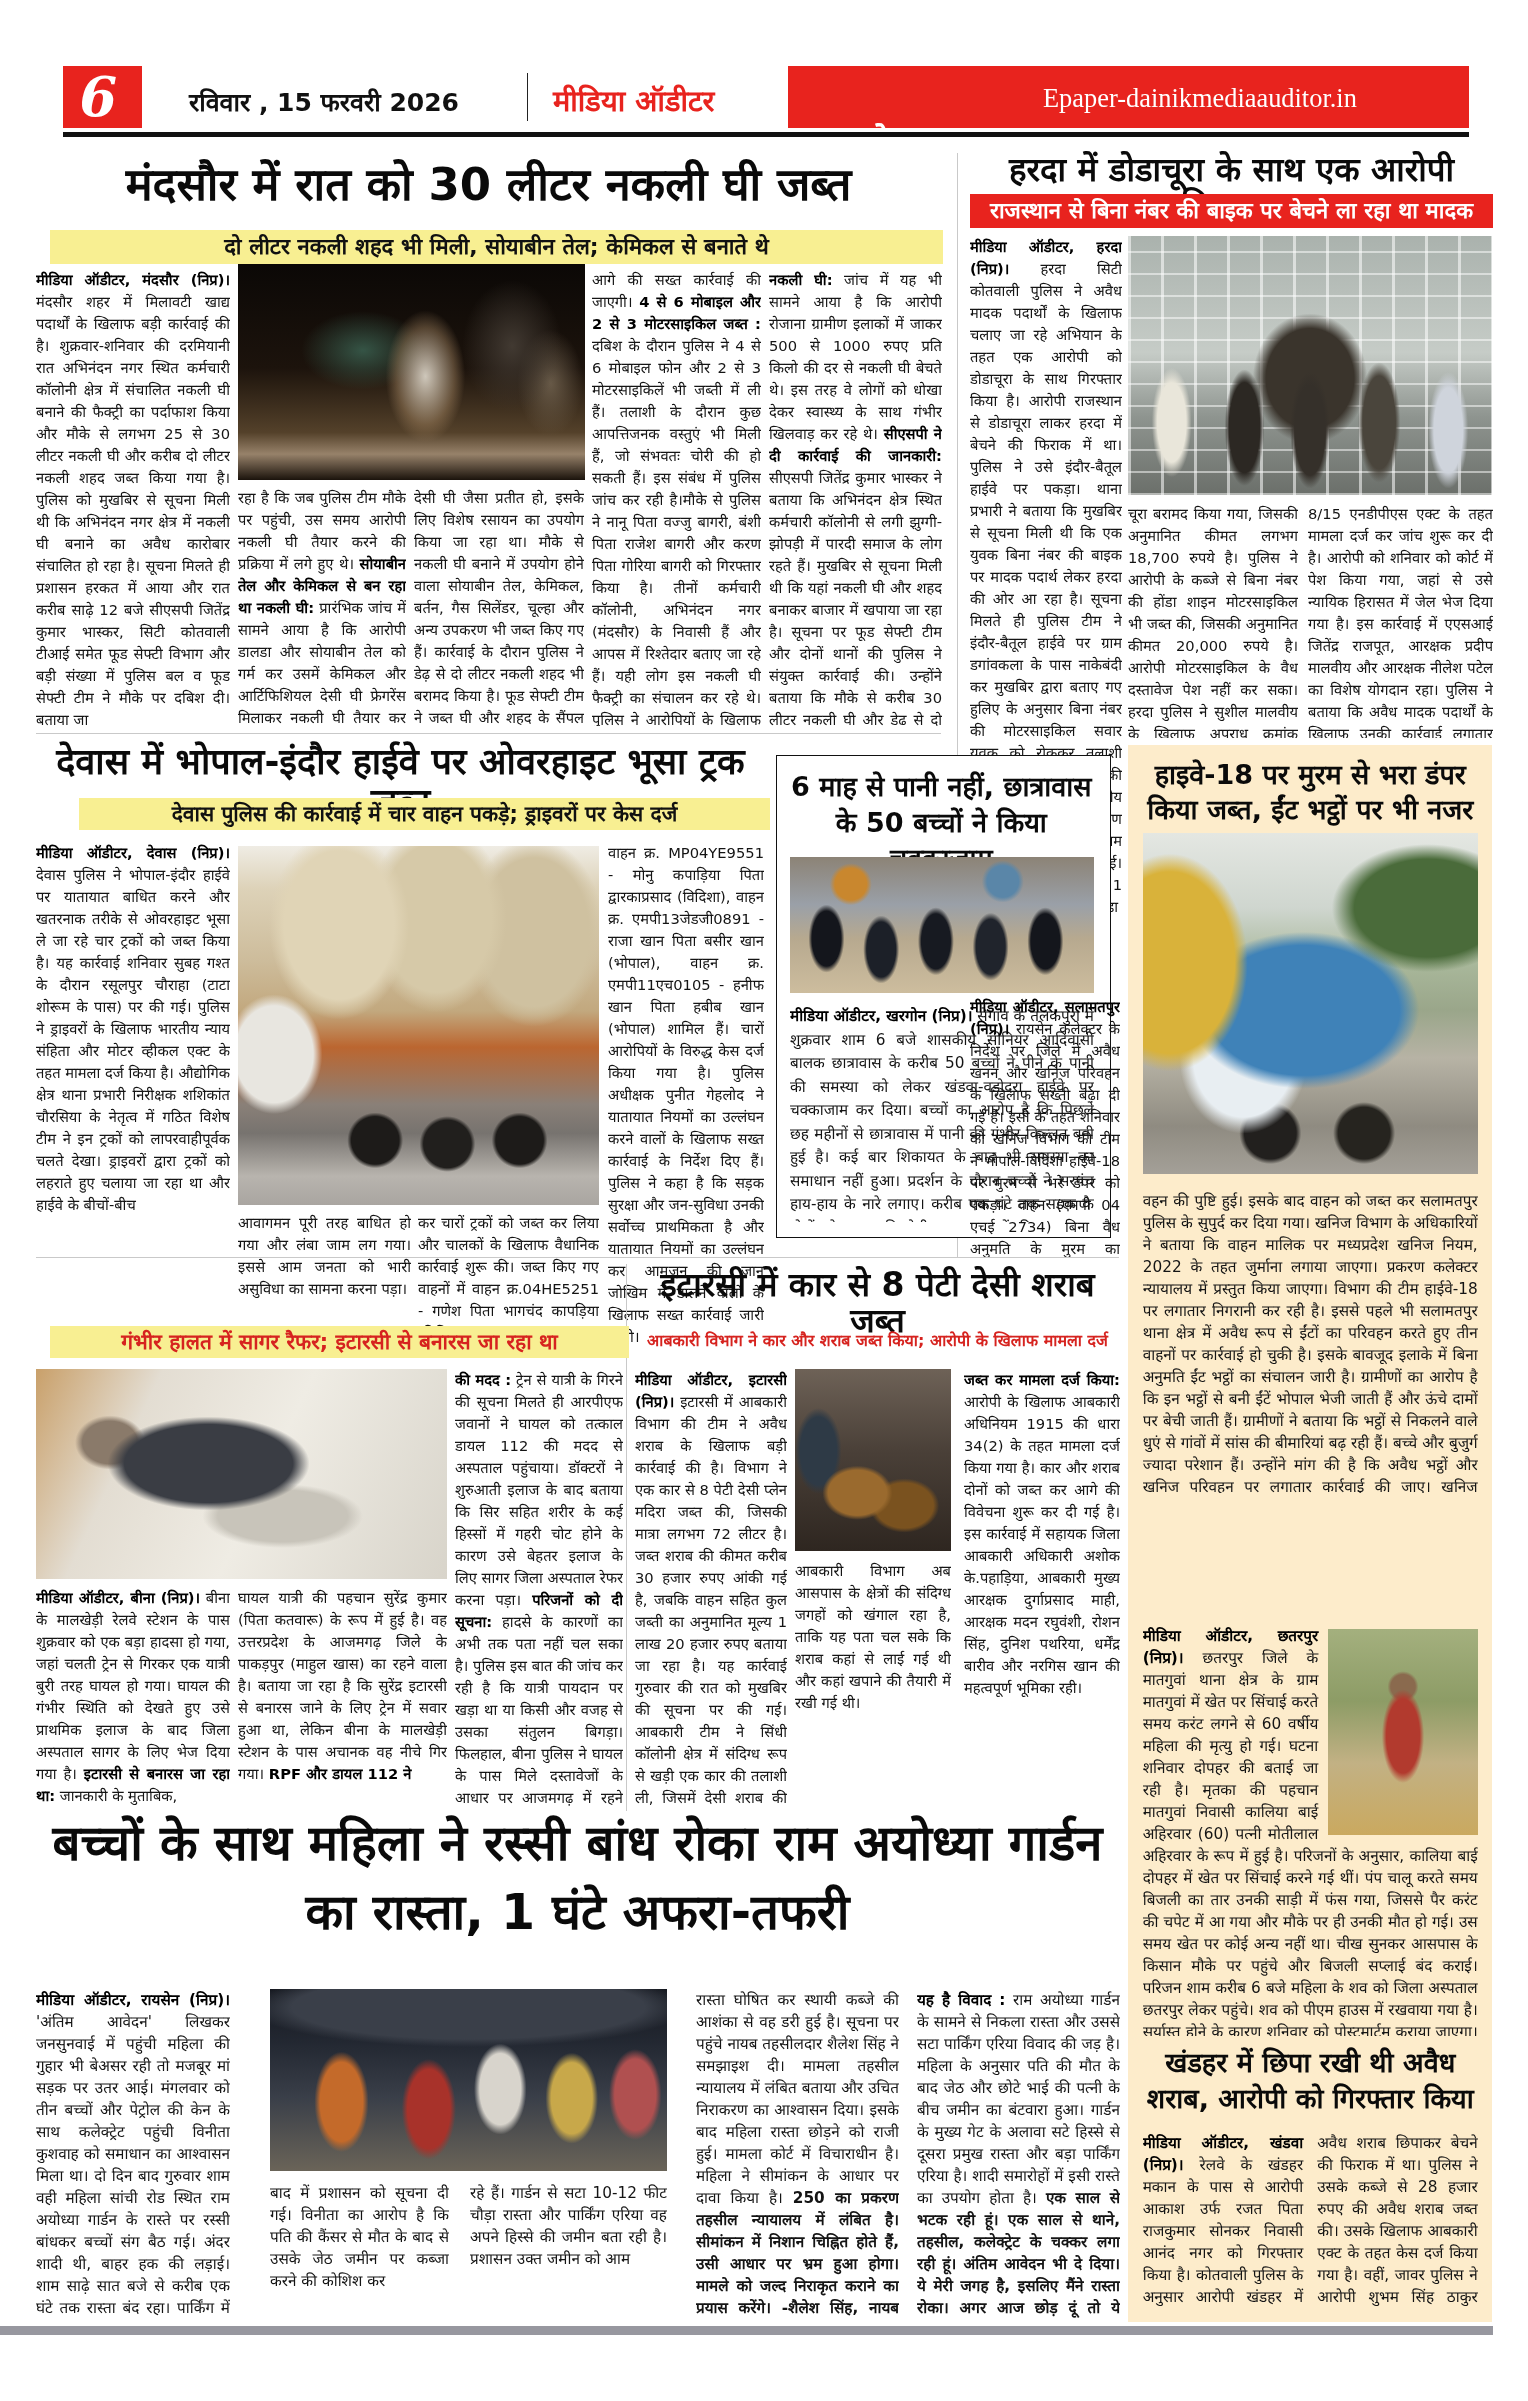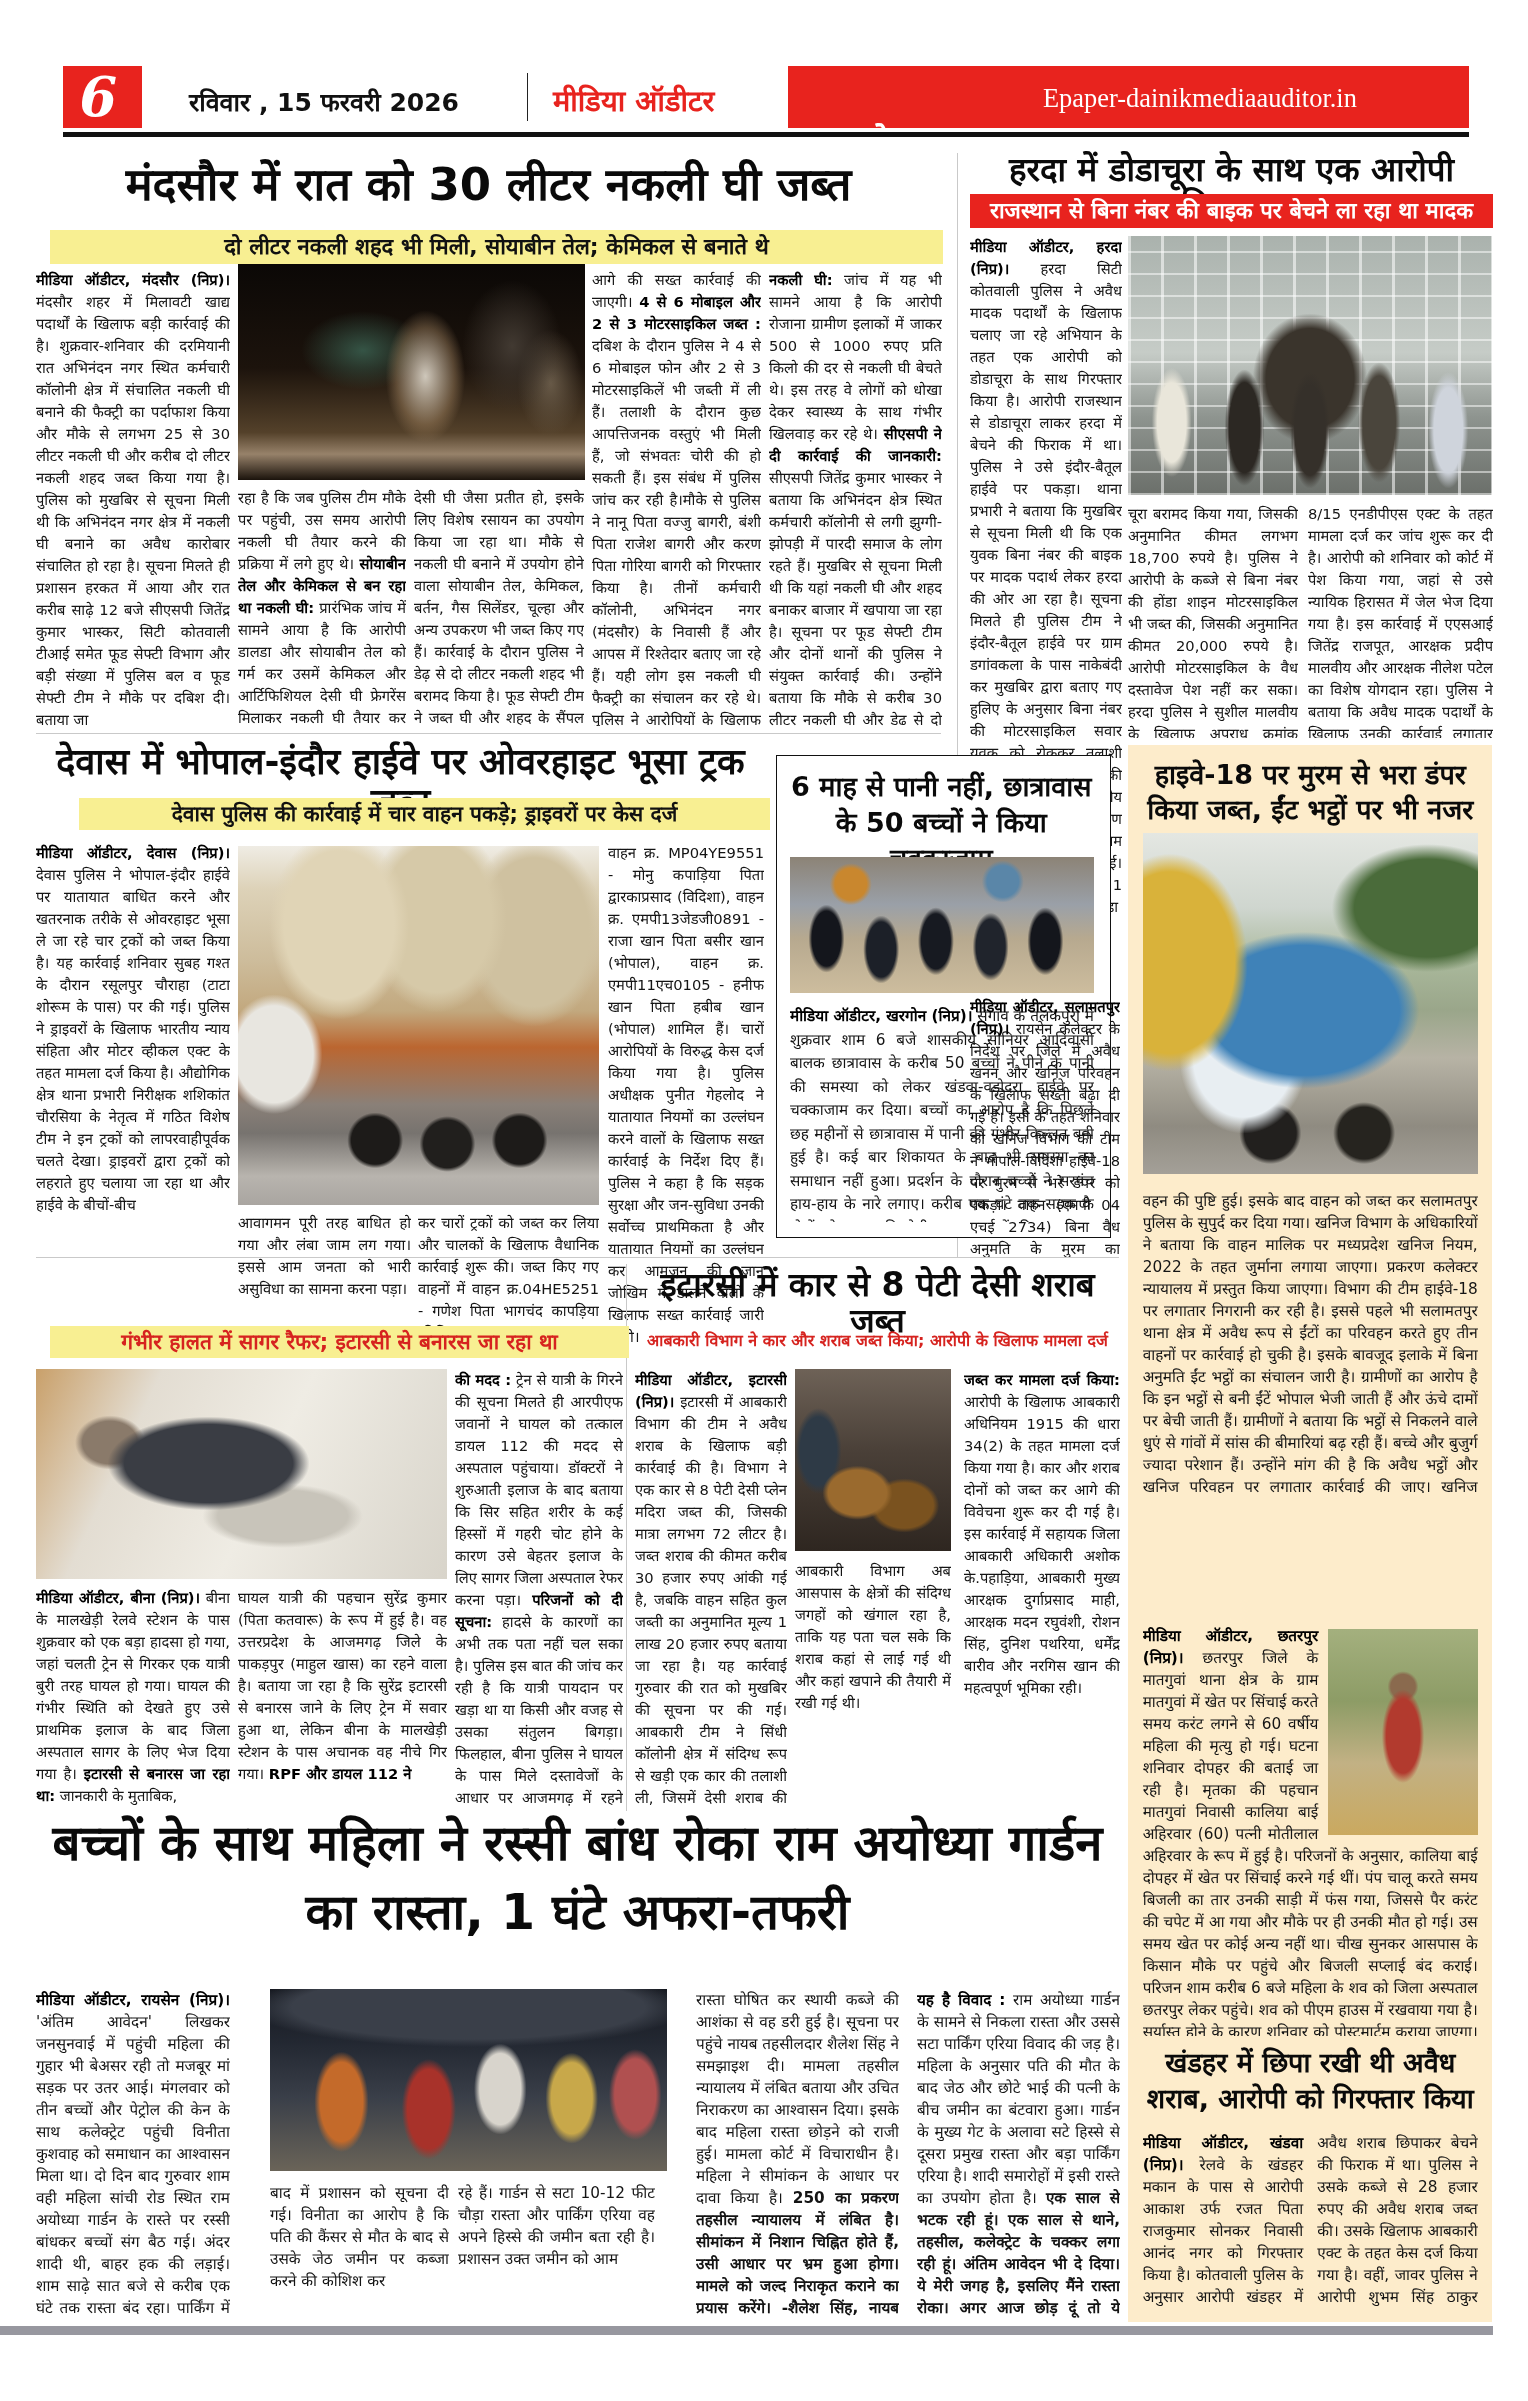--- a/index.html
+++ b/index.html
@@ -244,21 +244,21 @@
   <div class="abs photo" style="left:270px;top:1989px;width:397px;height:182px;background:
       radial-gradient(41px 76px at 18% 62%, #c46a2a 0 52%, transparent 66%),
       radial-gradient(41px 76px at 40% 66%, #a8322a 0 52%, transparent 66%),
       radial-gradient(41px 71px at 58% 55%, #d8d4cc 0 50%, transparent 64%),
       radial-gradient(41px 71px at 76% 60%, #c8a84a 0 50%, transparent 64%),
       radial-gradient(41px 71px at 92% 58%, #b05050 0 50%, transparent 64%),
       radial-gradient(294px 53px at 50% 10%, #3a3f49 0 60%, transparent 75%),
       linear-gradient(180deg,#15181f 0%,#232832 30%,#3a3f49 60%,#6a6458 100%)"></div>
 
   <div class="abs col" style="left:270px;top:2182px;width:179px;height:140px;font-size:15.3px;line-height:22px">बाद में प्रशासन को सूचना दी गई। विनीता का आरोप है कि पति की कैंसर से मौत के बाद से उसके जेठ जमीन पर कब्जा करने की कोशिश कर</div>
-  <div class="abs col" style="left:458px;top:2182px;width:197px;height:140px;font-size:15.3px;line-height:22px">रहे हैं। गार्डन से सटा 10-12 फीट चौड़ा रास्ता और पार्किंग एरिया वह अपने हिस्से की जमीन बता रही है। प्रशासन उक्त जमीन को आम</div>
+  <div class="abs col" style="left:470px;top:2182px;width:197px;height:140px;font-size:15.3px;line-height:22px">रहे हैं। गार्डन से सटा 10-12 फीट चौड़ा रास्ता और पार्किंग एरिया वह अपने हिस्से की जमीन बता रही है। प्रशासन उक्त जमीन को आम</div>
 
   <div class="abs col" style="left:696px;top:1989px;width:203px;height:332px;font-size:15.3px;line-height:22px">
     <span>रास्ता घोषित कर स्थायी कब्जे की आशंका से वह डरी हुई है। सूचना पर पहुंचे नायब तहसीलदार शैलेश सिंह ने समझाइश दी। मामला तहसील न्यायालय में लंबित बताया और उचित निराकरण का आश्वासन दिया। इसके बाद महिला रास्ता छोड़ने को राजी हुई। मामला कोर्ट में विचाराधीन है। महिला ने सीमांकन के आधार पर दावा किया है।</span>
     <span class="quote">250 का प्रकरण तहसील न्यायालय में लंबित है। सीमांकन में निशान चिह्नित होते हैं, उसी आधार पर भ्रम हुआ होगा। मामले को जल्द निराकृत कराने का प्रयास करेंगे। -शैलेश सिंह, नायब तहसीलदार रायसेन</span>
   </div>
 
   <div class="abs col" style="left:917px;top:1989px;width:203px;height:332px;font-size:15.3px;line-height:22px">
     <span class="b">यह है विवाद :</span>
     <span>राम अयोध्या गार्डन के सामने से निकला रास्ता और उससे सटा पार्किंग एरिया विवाद की जड़ है। महिला के अनुसार पति की मौत के बाद जेठ और छोटे भाई की पत्नी के बीच जमीन का बंटवारा हुआ। गार्डन के मुख्य गेट के अलावा सटे हिस्से से दूसरा प्रमुख रास्ता और बड़ा पार्किंग एरिया है। शादी समारोहों में इसी रास्ते का उपयोग होता है।</span>
     <span class="quote">एक साल से भटक रही हूं। एक साल से थाने, तहसील, कलेक्ट्रेट के चक्कर लगा रही हूं। अंतिम आवेदन भी दे दिया। ये मेरी जगह है, इसलिए मैंने रास्ता रोका। अगर आज छोड़ दूं तो ये हमेशा के लिए आम रास्ता बन जाएगा। तीन बच्चों के साथ दर-दर भटककर थक गई हूं। मेरी जमीन हथियाई जा रही है। -विनीता कुशवाह, पीड़िता</span>

